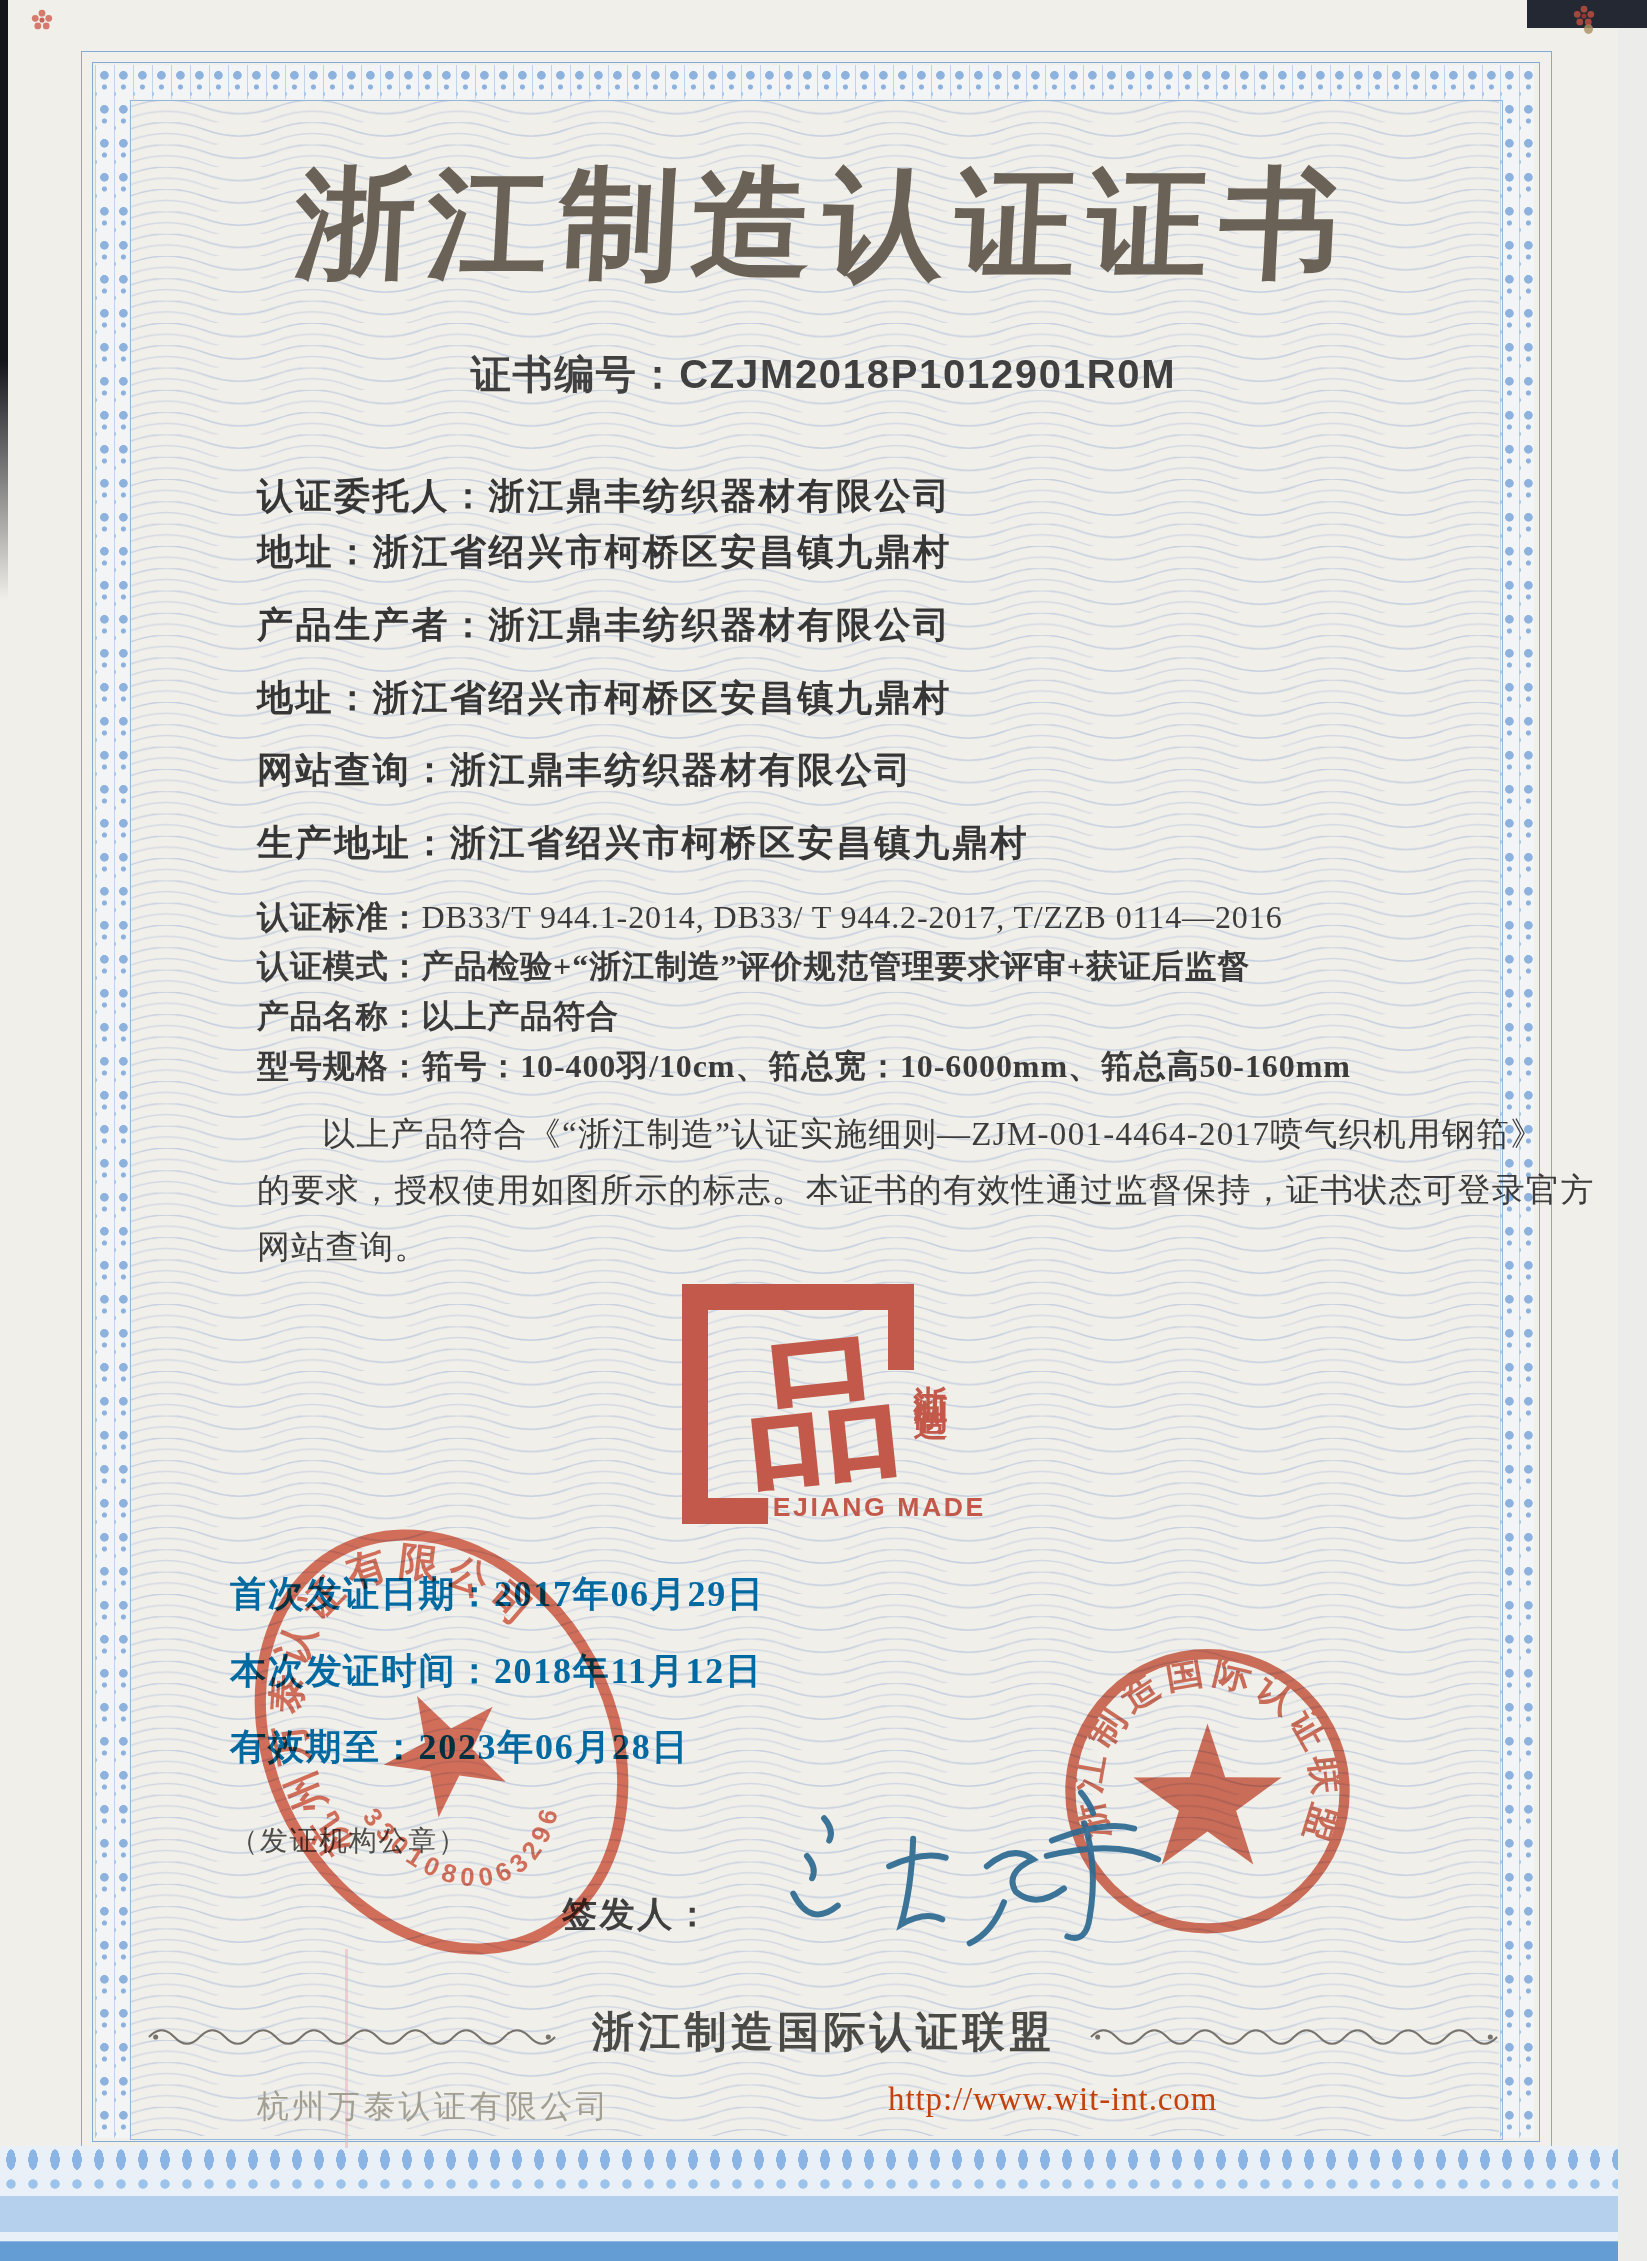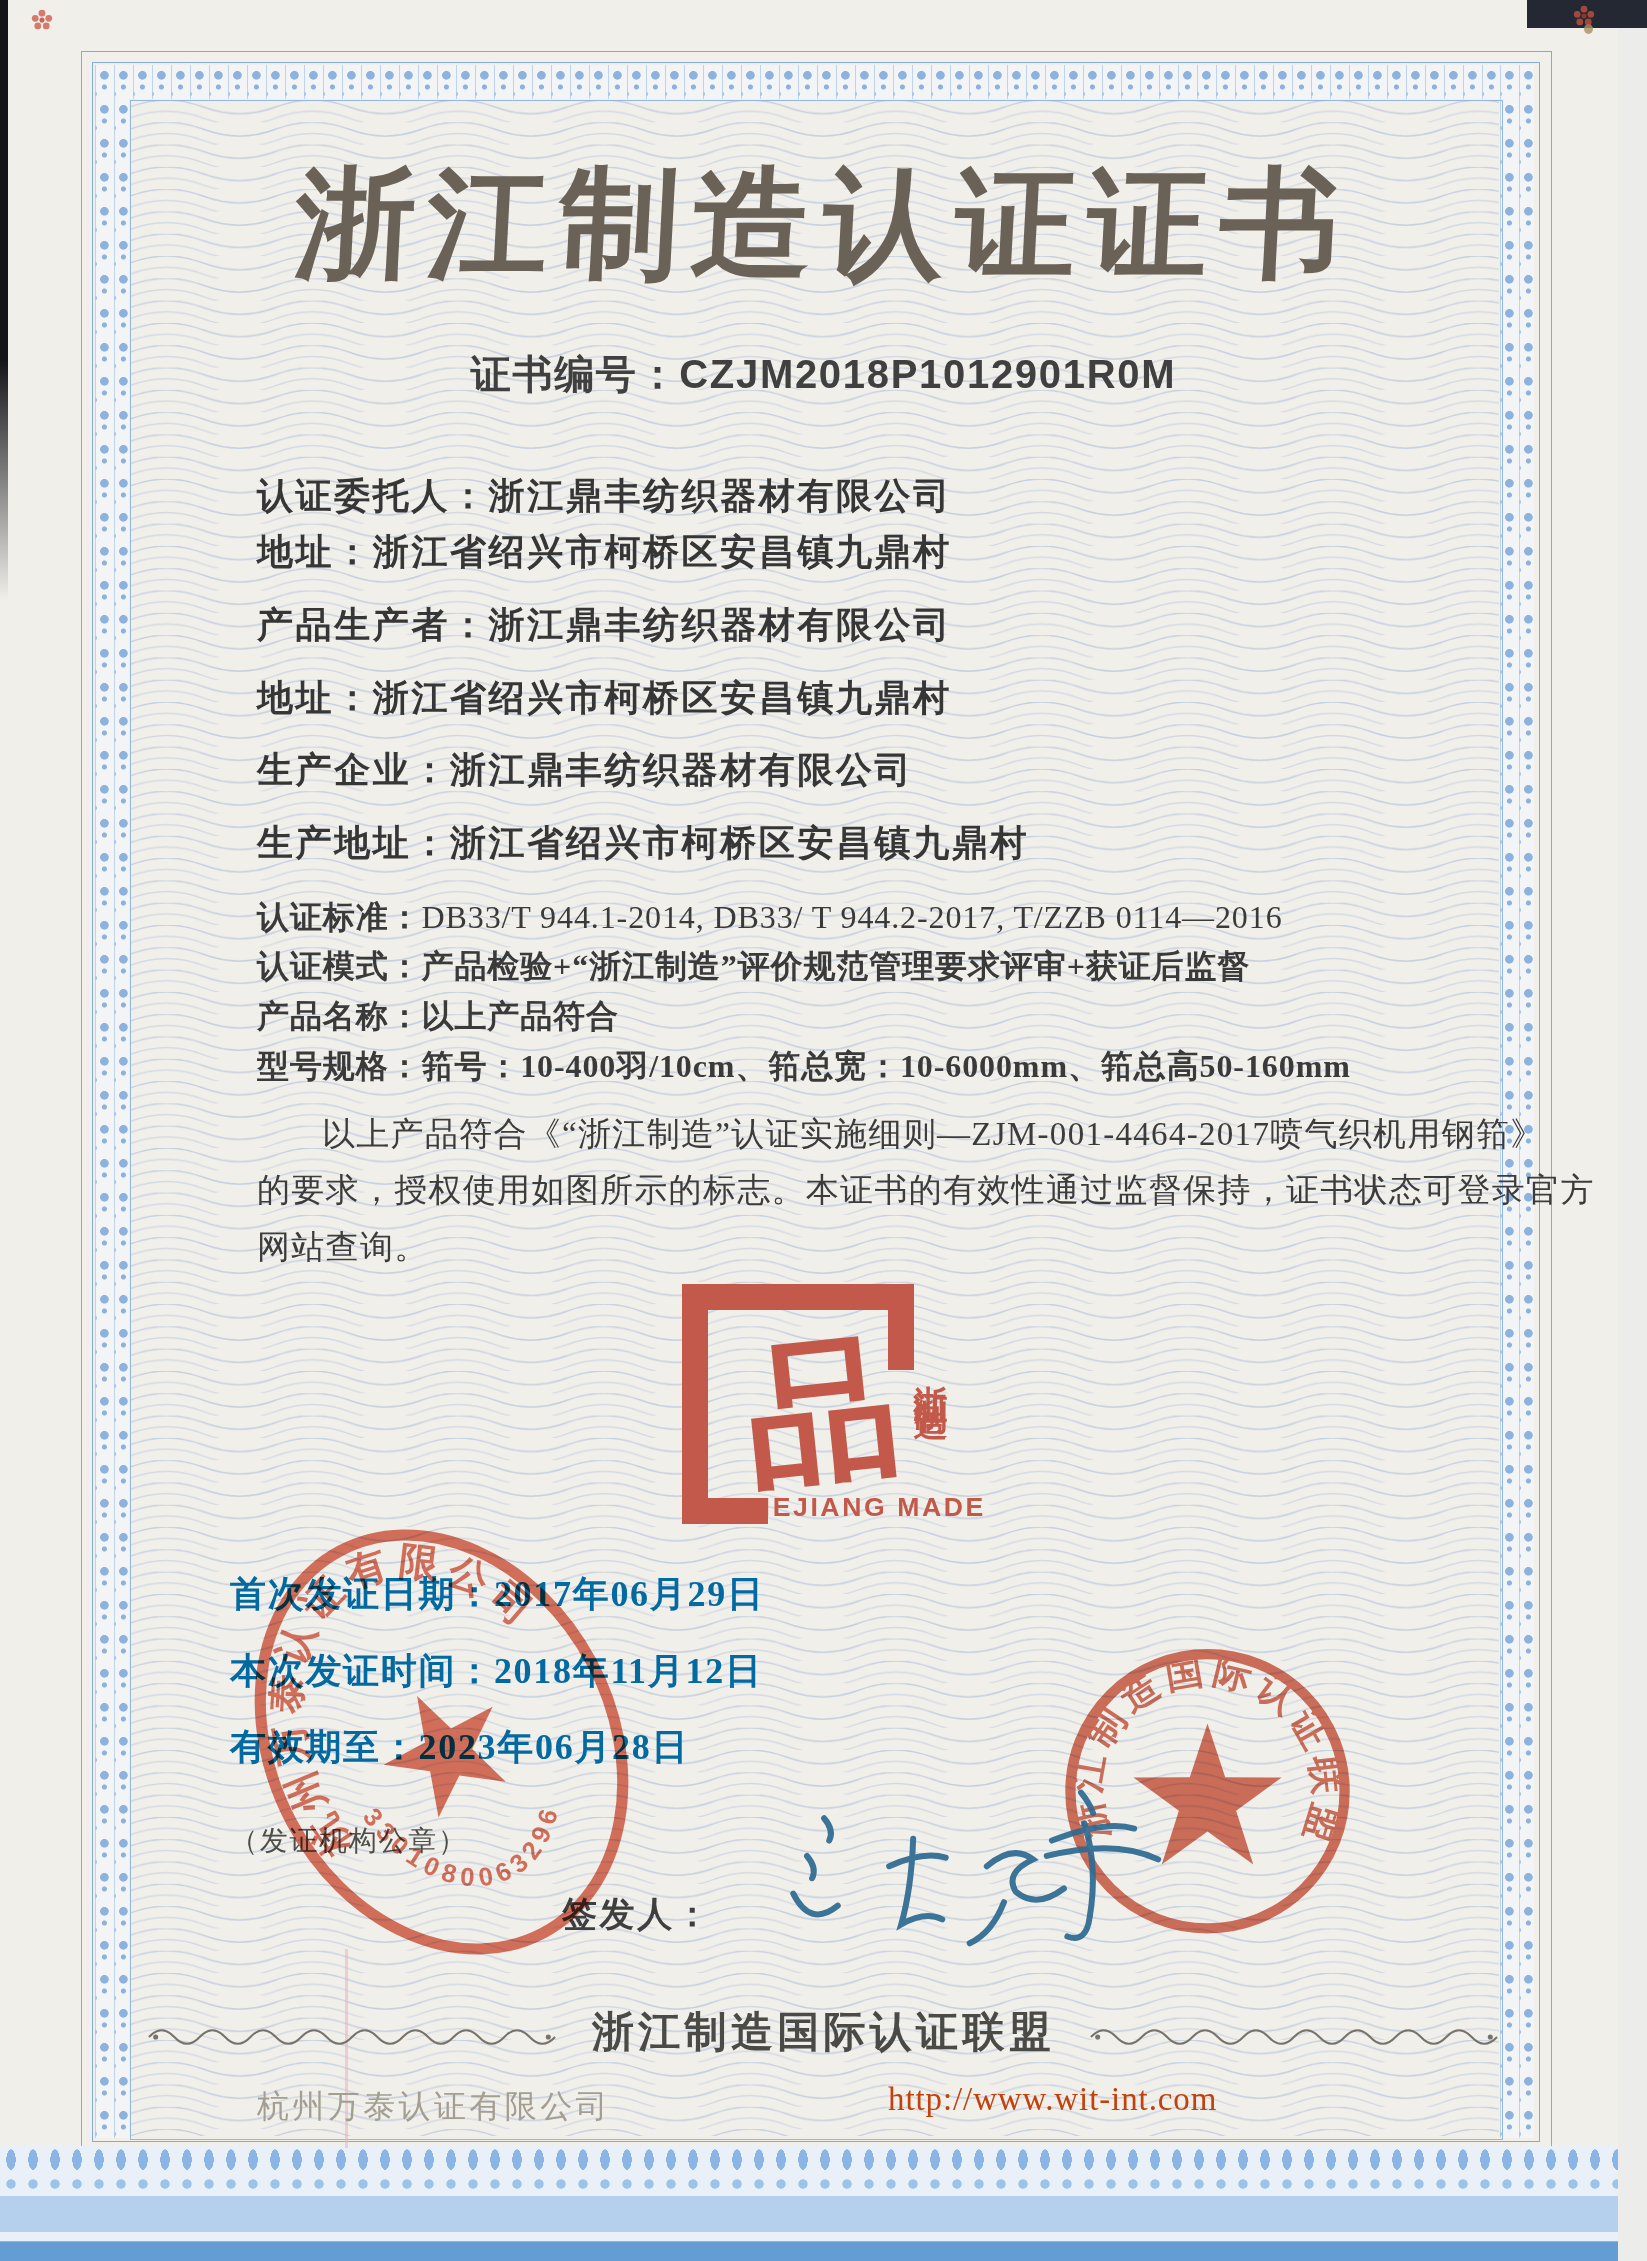--- a/index.html
+++ b/index.html
@@ -121,21 +121,21 @@
 <div class="t center title">浙江制造认证证书</div>
 
 <div class="t center certno">
   <span>证书编号：</span><span>CZJM2018P1012901R0M</span>
 </div>
 
 <div class="t field" style="top:472px"><span>认证委托人：</span><span>浙江鼎丰纺织器材有限公司</span></div>
 <div class="t field" style="top:528px"><span>地址：</span><span>浙江省绍兴市柯桥区安昌镇九鼎村</span></div>
 <div class="t field" style="top:601px"><span>产品生产者：</span><span>浙江鼎丰纺织器材有限公司</span></div>
 <div class="t field" style="top:674px"><span>地址：</span><span>浙江省绍兴市柯桥区安昌镇九鼎村</span></div>
-<div class="t field" style="top:746px"><span>生产企业：</span><span>浙江鼎丰纺织器材有限公司</span></div>
+<div class="t field" style="top:746px"><span>网站查询：</span><span>浙江鼎丰纺织器材有限公司</span></div>
 <div class="t field" style="top:819px"><span>生产地址：</span><span>浙江省绍兴市柯桥区安昌镇九鼎村</span></div>
 
 <div class="t spec" style="top:896px"><span class="lbl">认证标准：</span><span class="val">DB33/T 944.1-2014, DB33/ T 944.2-2017, T/ZZB 0114—2016</span></div>
 <div class="t spec bold" style="top:945px"><span class="lbl">认证模式：</span><span class="val">产品检验+“浙江制造”评价规范管理要求评审+获证后监督</span></div>
 <div class="t spec bold" style="top:995px"><span class="lbl">产品名称：</span><span class="val">以上产品符合</span></div>
 <div class="t spec bold" style="top:1045px"><span class="lbl">型号规格：</span><span class="val">筘号：10-400羽/10cm、筘总宽：10-6000mm、筘总高50-160mm</span></div>
 
 <div class="t stmt" style="left:322px;top:1112px">以上产品符合《“浙江制造”认证实施细则—ZJM-001-4464-2017喷气织机用钢筘》</div>
 <div class="t stmt" style="left:257px;top:1168px">的要求，授权使用如图所示的标志。本证书的有效性通过监督保持，证书状态可登录官方</div>
 <div class="t stmt" style="left:257px;top:1225px">网站查询。</div>

